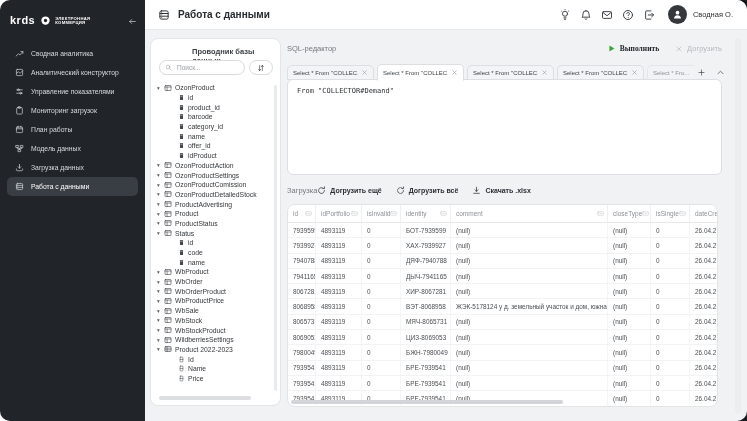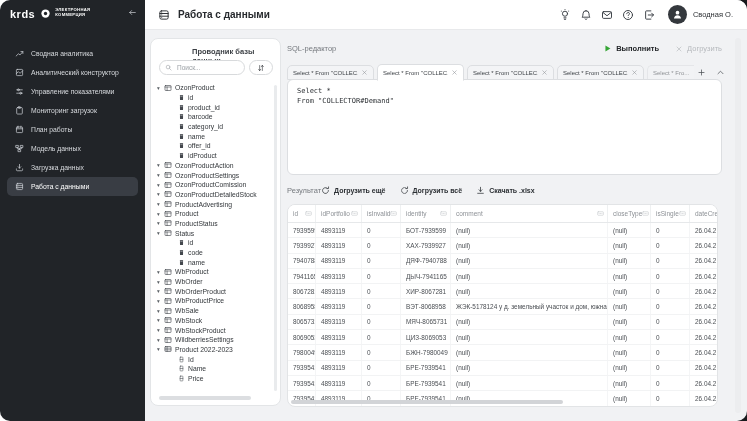--- a/index.html
+++ b/index.html
@@ -4,21 +4,21 @@
 <style>
   html,body{margin:0;padding:0;width:747px;height:421px;overflow:hidden;background:#fff;
     font-family:"Liberation Sans",sans-serif;-webkit-font-smoothing:antialiased;}
   .stage{position:relative;width:747px;height:421px;}
   .corner{position:absolute;width:13px;height:13px;background:#17191c;z-index:0;}
   .corner.tr{top:0;right:0}.corner.br{bottom:0;right:0}
   .window{position:absolute;inset:0;border-radius:10px;overflow:hidden;background:#f1f2f4;z-index:1;}
 
   
   .sidebar{position:absolute;left:0;top:0;width:145px;height:100%;background:#212428;}
-  .logo-row{position:absolute;left:10px;right:8px;top:8px;height:18px;display:flex;align-items:flex-start;}
+  .logo-row{position:absolute;left:10px;right:8px;top:8px;height:18px;display:flex;align-items:flex-end;}
   .brand-name{color:#fff;font-size:11px;font-weight:bold;letter-spacing:.5px;}
   .logo-mark{margin-left:5px;}
   .tagline{margin-left:4px;line-height:4.6px;}
   .tagline div{color:#fff;font-size:4.2px;font-weight:bold;letter-spacing:.3px;}
   .collapse-btn{margin-left:auto;color:#c6cacf;}
   .nav{position:absolute;left:0;right:0;top:44px;}
   .nav-item{height:19px;margin:0 7px;padding:0 8px;border-radius:5px;display:flex;align-items:center;gap:7px;
     color:#d7dade;font-size:6.8px;cursor:pointer;}
   .nav-item .icon{color:#c9cdd3;}
   .nav-item.active{background:#393d44;color:#fff;}
@@ -49,21 +49,21 @@
   .tree-row{height:9.7px;display:flex;align-items:center;font-size:6.8px;color:#33373b;white-space:nowrap;cursor:pointer;}
   .tree-row .caret{width:7px;font-size:5.5px;color:#5c6166;flex:none;}
   .tree-row .icon{margin-right:3px;flex:none;color:#4a4f55;}
   .tree-row.lvl1{padding-left:21px;}
   .ex-vscroll{position:absolute;right:3px;top:46px;bottom:14px;width:3px;background:#e9ebed;border-radius:2px;}
   .ex-hscroll{position:absolute;left:8px;bottom:5px;width:92px;height:4px;background:#dcdee1;border-radius:2px;}
 
   
   .sql-head{position:absolute;left:287px;top:44px;width:435px;display:flex;align-items:center;}
   .section-title{font-size:7.5px;color:#75797e;}
-  .run-btn{margin-left:auto;display:flex;align-items:center;gap:4px;font-size:7.5px;font-weight:bold;color:#232629;cursor:pointer;}
+  .run-btn{margin-left:auto;display:flex;align-items:center;gap:4px;font-size:7.5px;font-weight:bold;color:#232629;cursor:pointer;font-family:Liberation Serif, serif;}
   .stop-btn{margin-left:16px;display:flex;align-items:center;gap:4px;font-size:7.5px;color:#b6b9bd;cursor:default;}
   .tabbar{position:absolute;left:287px;top:62px;width:435px;height:18px;display:flex;align-items:flex-end;gap:3px;}
   .tab{height:15px;width:87px;flex:none;background:#f3f4f6;border:1px solid #dcdee1;border-radius:5px 5px 0 0;
     display:flex;align-items:center;padding:0 5px;box-sizing:border-box;cursor:pointer;}
   .tab-label{font-size:6px;color:#3e4247;white-space:nowrap;overflow:hidden;flex:1;}
   .tab .tab-close{color:#93979c;margin-left:3px;flex:none;cursor:pointer;}
   .tab.active{background:#fff;height:17px;border-bottom:1px solid #fff;margin-bottom:-1px;position:relative;z-index:3;}
   .tab.faded{width:47px;opacity:.55;border-right:none;border-radius:5px 0 0 0;overflow:hidden;}
   .tab-btn{color:#4a4e53;cursor:pointer;display:flex;align-items:center;margin-bottom:3px;}
   .tab-btn.plus{margin-left:auto;}
@@ -643,26 +643,25 @@
         <span class="tab-btn chev">
           <span class="icon sz9">
             <svg viewBox="0 0 16 16" fill="none" stroke="currentColor" stroke-width="1.3" stroke-linecap="round" stroke-linejoin="round">
               <path d="M3.5 10.2 8 5.7l4.5 4.5"></path>
             </svg>
           </span>
         </span>
       </div>
 
     <div class="editor">
-      <div class="code-line">Select *</div>
       <div class="code-line">From "COLLECTOR#Demand"</div>
     </div>
 
     <div class="result-head">
-      <span class="section-title">Результат</span>
+      <span class="section-title">Загрузка</span>
       <span class="ract">
         <span class="icon sz9">
             <svg viewBox="0 0 16 16" fill="none" stroke="currentColor" stroke-width="1.3" stroke-linecap="round" stroke-linejoin="round">
               <path d="M13.2 8A5.2 5.2 0 1 1 11 3.8"></path>
               <path d="M13.4 1.6v3h-3"></path>
             </svg>
           </span>
         <span>Догрузить ещё</span>
       </span>
       <span class="ract">

